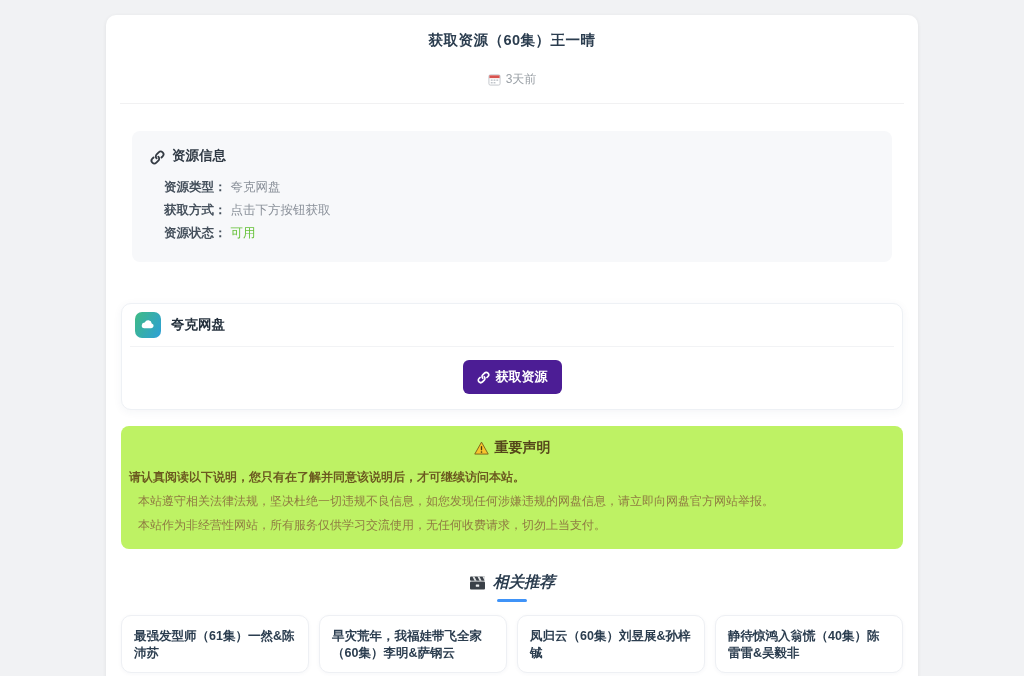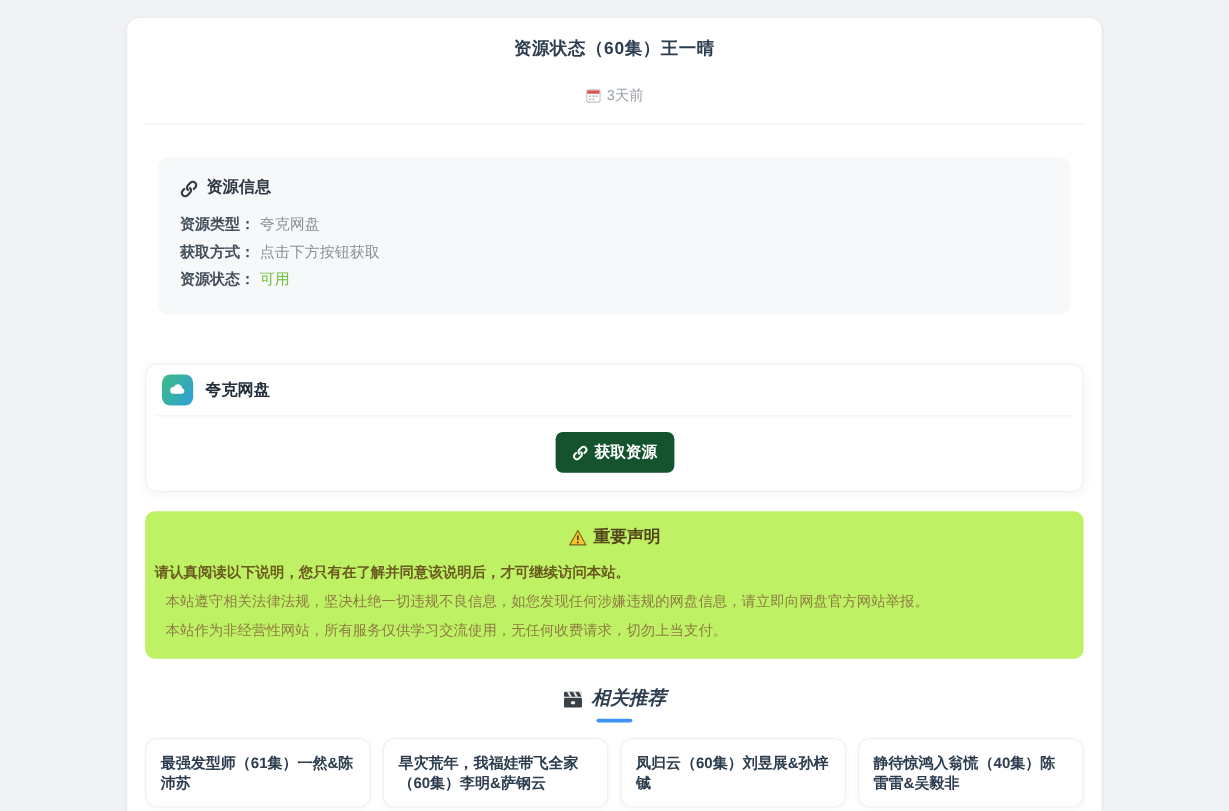--- a/index.html
+++ b/index.html
@@ -25,42 +25,42 @@
   }
   .hr { border-bottom:1px solid #f1f1f2; margin:15px 14px 0; }
 
   
   .resource-info {
     margin:27px 26px 0; background:#f7f8fa; border-radius:8px;
     padding:16px 18px 17px;
   }
   .ri-head { display:flex; align-items:flex-end; gap:7px; font-size:13.5px; font-weight:bold; color:#303a45; }
   .ri-rows { margin-top:11px; }
-  .ri-row { font-size:12.5px; line-height:23px; display:flex; gap:4px; }
+  .ri-row { font-size:12.5px; line-height:23px; display:flex; gap:4px;margin-left:14px; }
   .ri-label { font-weight:bold; color:#45505c; }
   .ri-value { color:#8a9099; }
   .ri-value.green { color:#67c23a; }
 
   
   .provider-card {
     margin:41px 15px 0; background:#fff; border:1px solid #eef1f5;
     border-radius:10px; box-shadow:0 2px 10px rgba(30,60,90,.05);
   }
   .provider-head { display:flex; align-items:center; gap:10px; padding:8px 13px; }
   .provider-icon {
     width:26px; height:26px; border-radius:7px;
     background:linear-gradient(120deg,#3fbb84,#2d9fd8);
     display:flex; align-items:center; justify-content:center;
   }
   .provider-name { font-size:13.5px; font-weight:bold; color:#24303c; }
   .provider-divider { border-top:1px solid #f2f3f5; margin:0 8px; }
   .provider-body { padding:13px 0 15px; text-align:center; }
   .get-btn {
     display:inline-flex; align-items:center; gap:6px;
-    background:#14532d; border:none; border-radius:6px; cursor:pointer;
+    background:#4c1d95; border:none; border-radius:6px; cursor:pointer;
     color:#fff; font-size:13px; font-weight:bold; padding:8px 14px;
     font-family:inherit;
   }
 
   
   .notice {
     margin:16px 15px 0; background:#bef264; border-radius:8px;
     padding:13px 8px 16px;
   }
   .notice-head {
@@ -84,21 +84,21 @@
   .rcard-title { font-size:12.5px; font-weight:bold; color:#2b3d4f; line-height:17px; }
 
   .icon { display:inline-flex; flex:none; }
 </style>
 </head>
 <body>
 
 <div class="main-card">
 
   <div class="title-block">
-    <div class="post-title">资源状态（60集）王一晴</div>
+    <div class="post-title">获取资源（60集）王一晴</div>
     <div class="post-meta">
       <span class="icon">
         <svg width="13" height="13" viewBox="0 0 14 14">
             <rect x="1" y="2" width="12" height="11" rx="1.5" fill="#fff" stroke="#c0c4c9" stroke-width="1"></rect>
             <path d="M1.5 2.5h11v3h-11z" fill="#d9534f"></path>
             <rect x="3" y="7" width="2" height="1.4" fill="#b9bec4"></rect>
             <rect x="6" y="7" width="2" height="1.4" fill="#b9bec4"></rect>
             <rect x="9" y="7" width="2" height="1.4" fill="#b9bec4"></rect>
             <rect x="3" y="9.8" width="2" height="1.4" fill="#b9bec4"></rect>
             <rect x="6" y="9.8" width="2" height="1.4" fill="#b9bec4"></rect>

